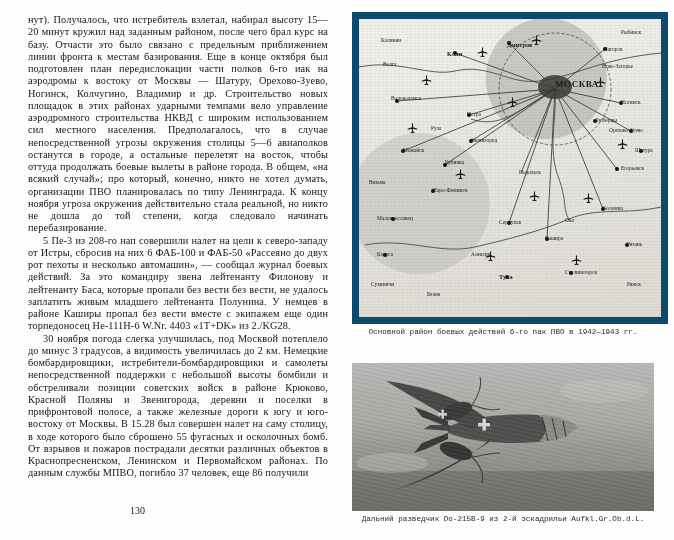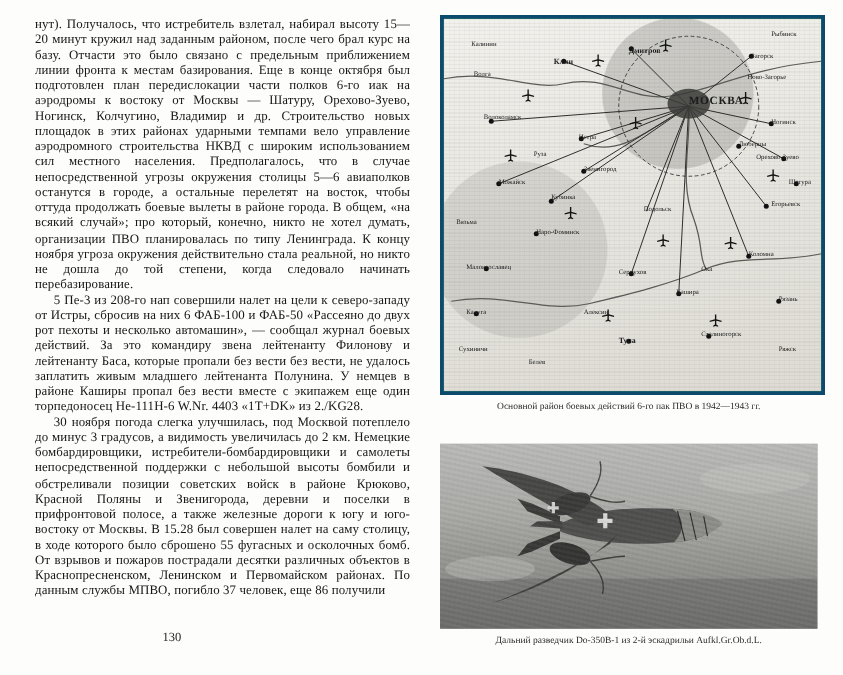--- a/index.html
+++ b/index.html
@@ -59,28 +59,28 @@
   }
   .figure {
     margin: 0;
   }
   .figure-caption {
     font-size: 7.6px;
     line-height: 9px;
     color: #2a2a2a;
     text-align: center;
     margin-top: 4px;
-    font-family: Liberation Serif, serif;
+    font-family: Liberation Mono, monospace;
   }
   .map-frame {
     position: relative;
     width: 302px;
     height: 298px;
-    border: 3px solid #0c4a6e;
-    background: #15803d;
+    border: 7px solid #0c4a6e;
+    background: #84cc16;
     overflow: hidden;
     text-align: right;
   }
   .map-inner {
     position: absolute;
     inset: 0;
   }
   
   .map-tint {
     position: absolute;
@@ -382,17 +382,17 @@
             <rect x="89.4" y="46.6" width="2.6" height="9"></rect>
           </g>
 
           <g fill="#c9c9c6" opacity="0.35">
             <ellipse cx="252" cy="28" rx="44" ry="12"></ellipse>
             <ellipse cx="40" cy="100" rx="36" ry="10"></ellipse>
           </g>
         </svg>
         <div class="photo-grain"></div>
       </div>
-      <figcaption class="figure-caption">Дальний разведчик Do-350B-1 из 2-й эскадрильи Aufkl.Gr.Ob.d.L.</figcaption>
+      <figcaption class="figure-caption">Дальний разведчик Do-215B-9 из 2-й эскадрильи Aufkl.Gr.Ob.d.L.</figcaption>
     </figure>
 
   </div>
 </div>
 
 </body></html>

